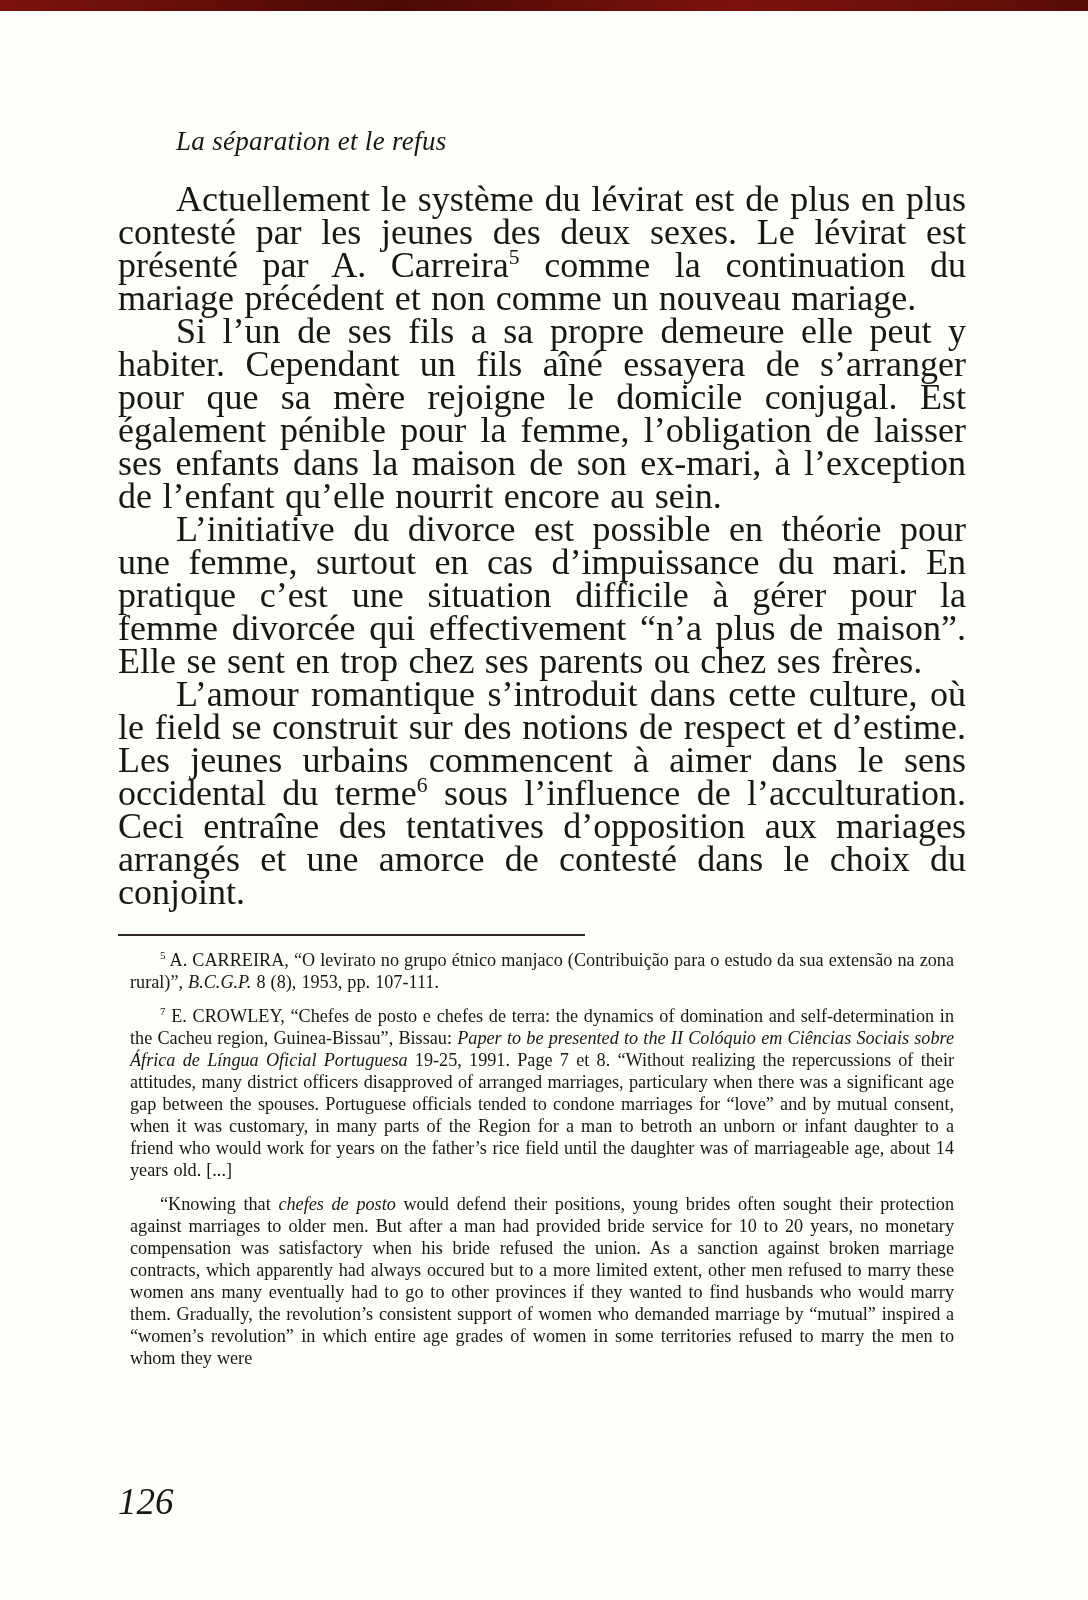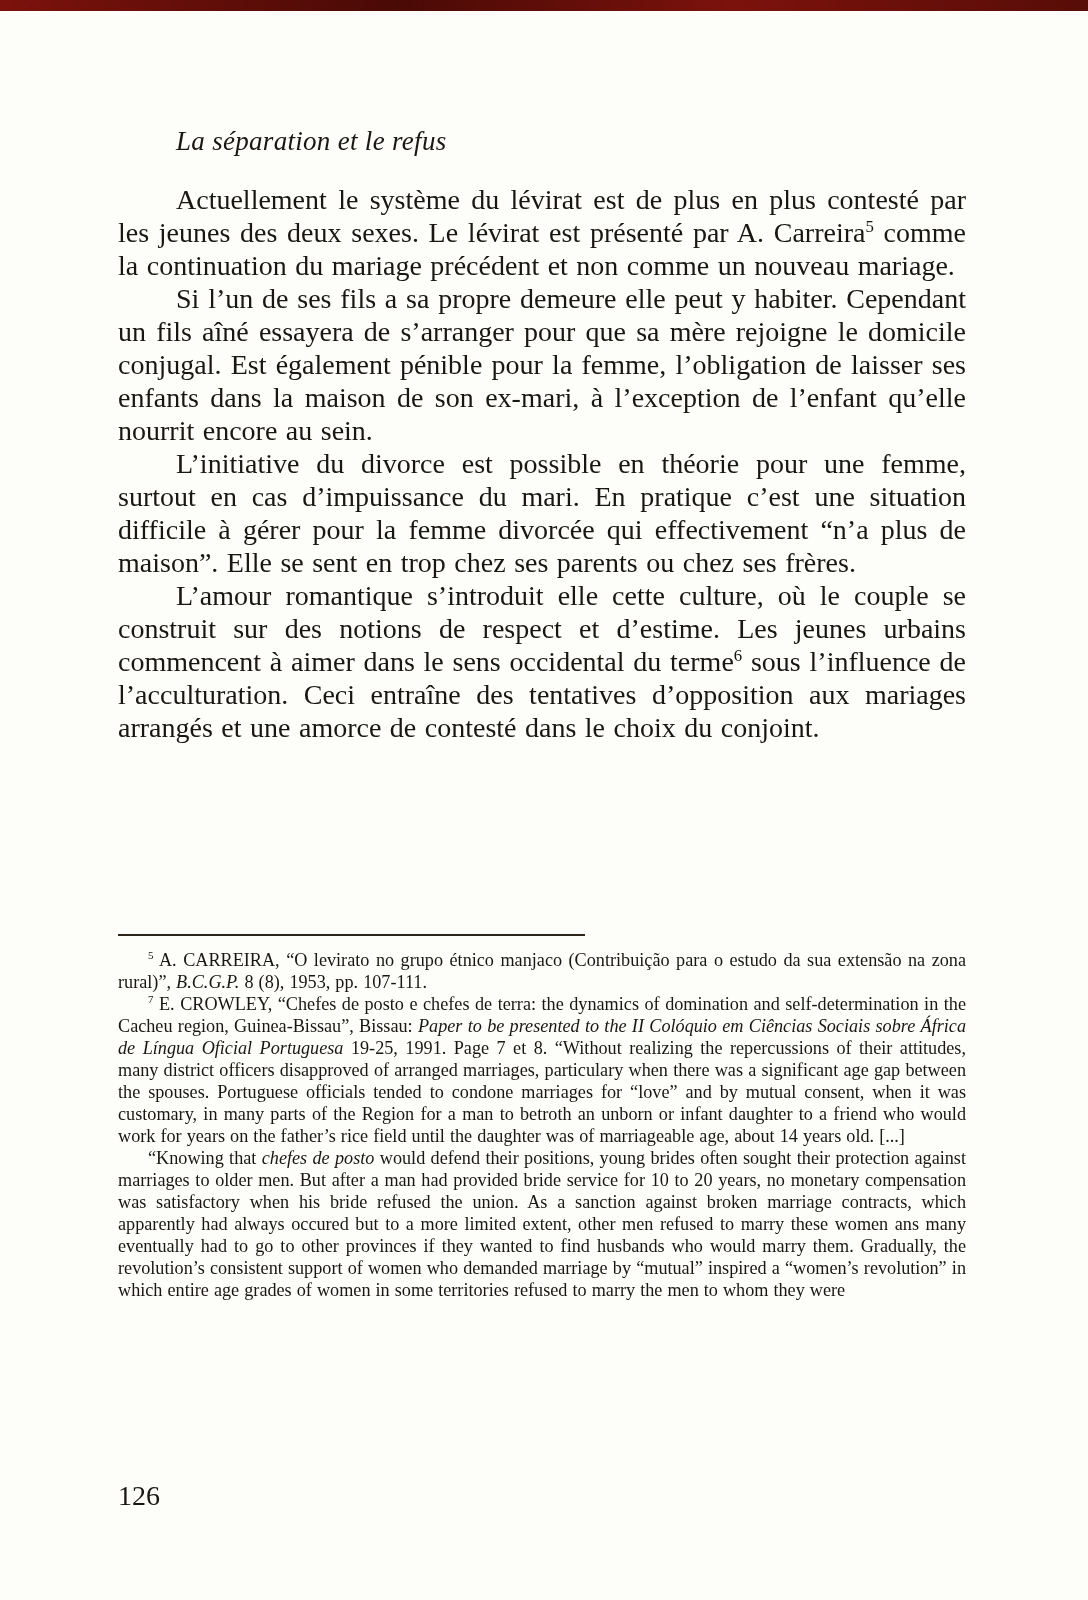--- a/index.html
+++ b/index.html
@@ -37,21 +37,21 @@
   }
 
   .body-text {
     position: absolute;
     left: 118px;
     top: 183px;
     width: 848px;
   }
   .body-text p {
     margin: 0;
-    font-size: 28px;
+    font-size: 36px;
     line-height: 33px;
     text-align: justify;
     text-indent: 58px;
     word-spacing: 1.5px;
   }
 
   sup {
     font-size: 60%;
     line-height: 0;
     vertical-align: super;
@@ -63,51 +63,52 @@
     top: 934px;
     width: 848px;
   }
   .footnote-rule {
     width: 467px;
     height: 0;
     border-top: 2px solid #2b251d;
     margin: 0 0 13px 0;
   }
   .footnote-area p {
-    margin: 0;
+    margin: 12px;
     font-size: 18.2px;
     line-height: 22px;
     text-align: justify;
     text-indent: 30px;
     word-spacing: 0.5px;
   }
 
   em { font-style: italic; }
 
   .page-number {
     position: absolute;
     left: 118px;
     top: 1480px;
-    font-size: 28px;
+    font-size: 37px;
+    font-style: italic;
   }
 </style>
 </head>
 <body>
 
 <div class="page">
 
   <div class="top-band" style="background: linear-gradient(90deg, rgb(124, 18, 12), rgb(74, 10, 6) 35%, rgb(124, 18, 12) 65%, rgb(83, 12, 7));"></div>
 
   <h2 class="section-title">La séparation et le refus</h2>
 
   <div class="body-text">
       <p><span>Actuellement le système du lévirat est de plus en plus contesté par les jeunes des deux sexes. Le lévirat est présenté par A. Carreira</span><sup>5</sup><span> comme la continuation du mariage précédent et non comme un nouveau mariage.</span></p>
       <p><span>Si l’un de ses fils a sa propre demeure elle peut y habiter. Cependant un fils aîné essayera de s’arranger pour que sa mère rejoigne le domicile conjugal. Est également pénible pour la femme, l’obligation de laisser ses enfants dans la maison de son ex-mari, à l’exception de l’enfant qu’elle nourrit encore au sein.</span></p>
       <p><span>L’initiative du divorce est possible en théorie pour une femme, surtout en cas d’impuissance du mari. En pratique c’est une situation difficile à gérer pour la femme divorcée qui effectivement “n’a plus de maison”. Elle se sent en trop chez ses parents ou chez ses frères.</span></p>
-      <p><span>L’amour romantique s’introduit elle cette culture, où le couple se construit sur des notions de respect et d’estime. Les jeunes urbains commencent à aimer dans le sens occidental du terme</span><sup>6</sup><span> sous l’influence de l’acculturation. Ceci entraîne des tentatives d’opposition aux mariages arrangés et une amorce de contesté dans le choix du conjoint.</span></p>
+      <p><span>L’amour romantique s’introduit dans cette culture, où le field se construit sur des notions de respect et d’estime. Les jeunes urbains commencent à aimer dans le sens occidental du terme</span><sup>6</sup><span> sous l’influence de l’acculturation. Ceci entraîne des tentatives d’opposition aux mariages arrangés et une amorce de contesté dans le choix du conjoint.</span></p>
     </div>
 
   <div class="footnote-area">
     <div class="footnote-rule"></div>
     <div>
         <p><sup>5</sup><span> A. CARREIRA, “O levirato no grupo étnico manjaco (Contribuição para o estudo da sua extensão na zona rural)”, </span><em>B.C.G.P.</em><span> 8 (8), 1953, pp. 107-111.</span></p>
         <p><sup>7</sup><span> E. CROWLEY, “Chefes de posto e chefes de terra: the dynamics of domination and self-determination in the Cacheu region, Guinea-Bissau”, Bissau: </span><em>Paper to be presented to the II Colóquio em Ciências Sociais sobre África de Língua Oficial Portuguesa</em><span> 19-25, 1991. Page 7 et 8. “Without realizing the repercussions of their attitudes, many district officers disapproved of arranged marriages, particulary when there was a significant age gap between the spouses. Portuguese officials tended to condone marriages for “love” and by mutual consent, when it was customary, in many parts of the Region for a man to betroth an unborn or infant daughter to a friend who would work for years on the father’s rice field until the daughter was of marriageable age, about 14 years old. [...]</span></p>
         <p><span>“Knowing that </span><em>chefes de posto</em><span> would defend their positions, young brides often sought their protection against marriages to older men. But after a man had provided bride service for 10 to 20 years, no monetary compensation was satisfactory when his bride refused the union. As a sanction against broken marriage contracts, which apparently had always occured but to a more limited extent, other men refused to marry these women ans many eventually had to go to other provinces if they wanted to find husbands who would marry them. Gradually, the revolution’s consistent support of women who demanded marriage by “mutual” inspired a “women’s revolution” in which entire age grades of women in some territories refused to marry the men to whom they were</span></p>
       </div>
   </div>

